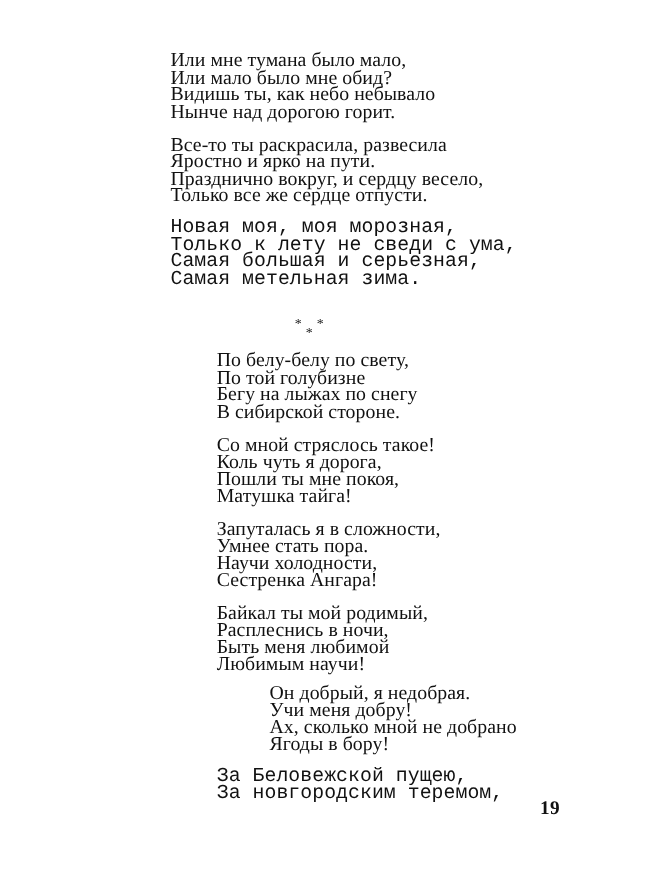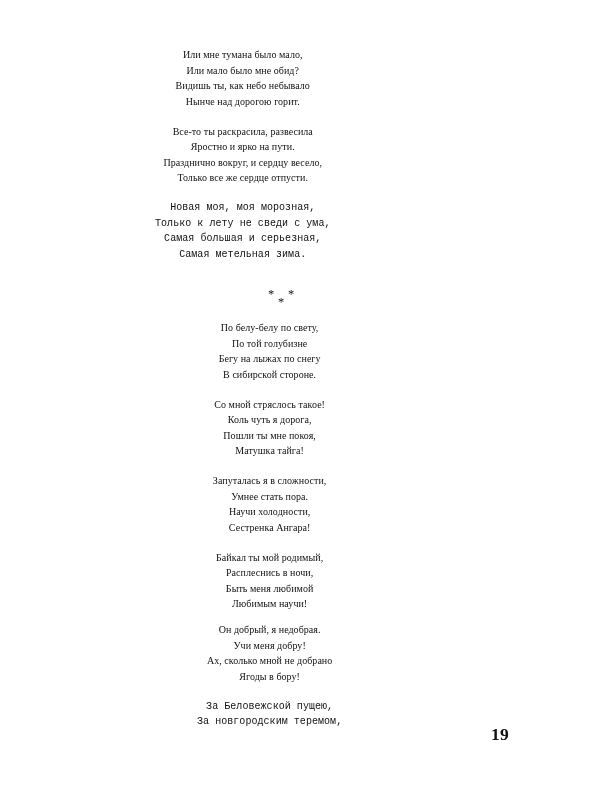--- a/index.html
+++ b/index.html
@@ -19,25 +19,24 @@
 
   .page {
     position: absolute;
     inset: 0;
     background: #ffffff;
   }
 
   
   .poem {
     position: absolute;
-    font-size: 10px;
+    font-size: 18px;
     line-height: 15.55px;
     letter-spacing: 0.05px;
     white-space: pre;
-    text-align: center;
   }
 
   #poem-one {
     left: 155px;
     top: 47px;
   }
 
   #poem-two {
     left: 197px;
     top: 320px;
@@ -46,20 +45,21 @@
   .stanza {
     margin: 0 0 14.4px 0;
   }
   .stanza:last-child {
     margin-bottom: 0;
     font-family: Liberation Mono, monospace;
   }
   
   .stanza.tight-before {
     margin-top: -4.0px;
+    margin-left: 48px;
   }
 
   .line {
     display: block;
     white-space: pre;
   }
 
   
   #section-separator {
     position: absolute;

